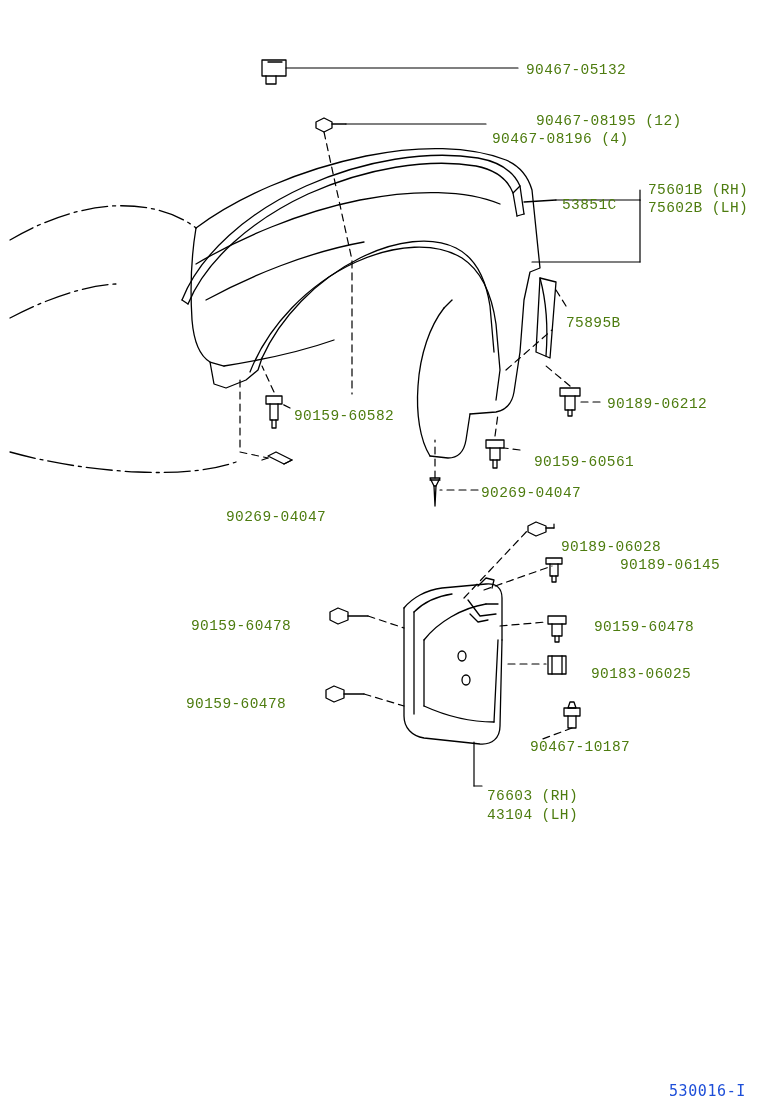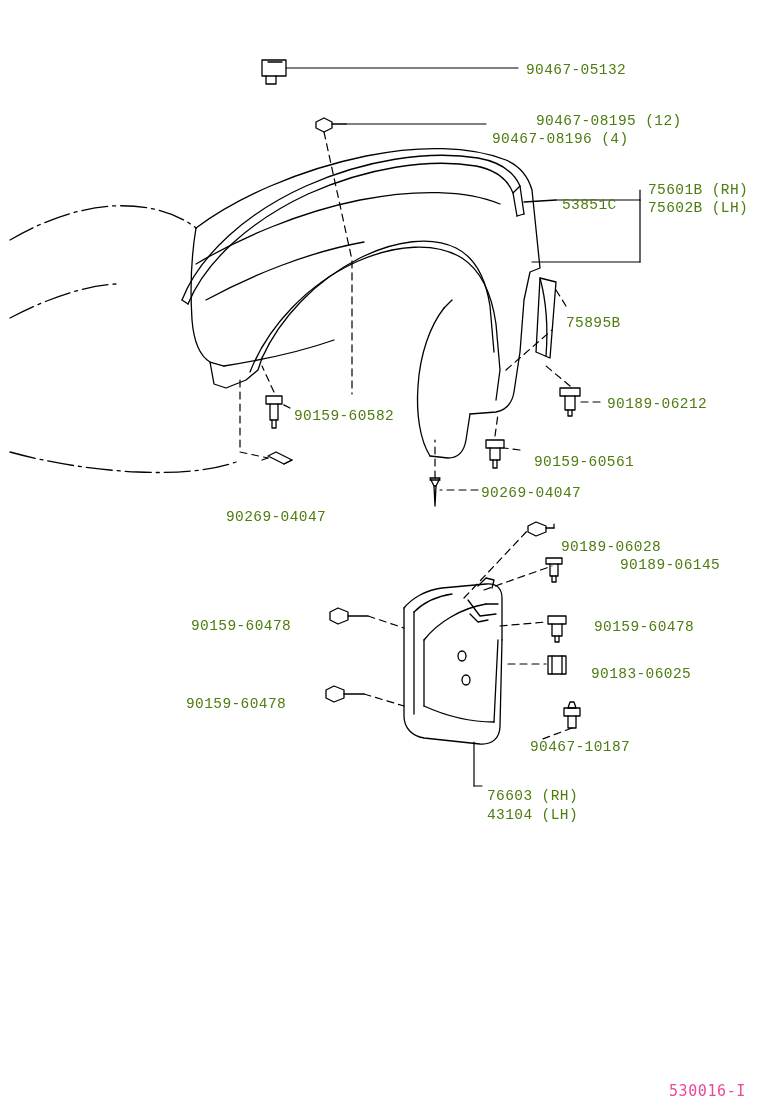--- a/index.html
+++ b/index.html
@@ -31,21 +31,21 @@
     white-space: pre;
     line-height: 18px;
   }
   .code {
     position: absolute;
     right: 14px;
     bottom: 12px;
     font-family: "DejaVu Sans Mono", monospace;
     font-size: 15px;
     letter-spacing: 0.6px;
-    color: #ec4899;
+    color: #1d4ed8;
     white-space: pre;
   }
 </style>
 </head>
 <body>
 
 <div id="page">
 
   <svg id="art" viewBox="0 0 760 1112" xmlns="http://www.w3.org/2000/svg">
     <g fill="none" stroke="#000000" stroke-width="1.3" stroke-linecap="round" stroke-linejoin="round">

